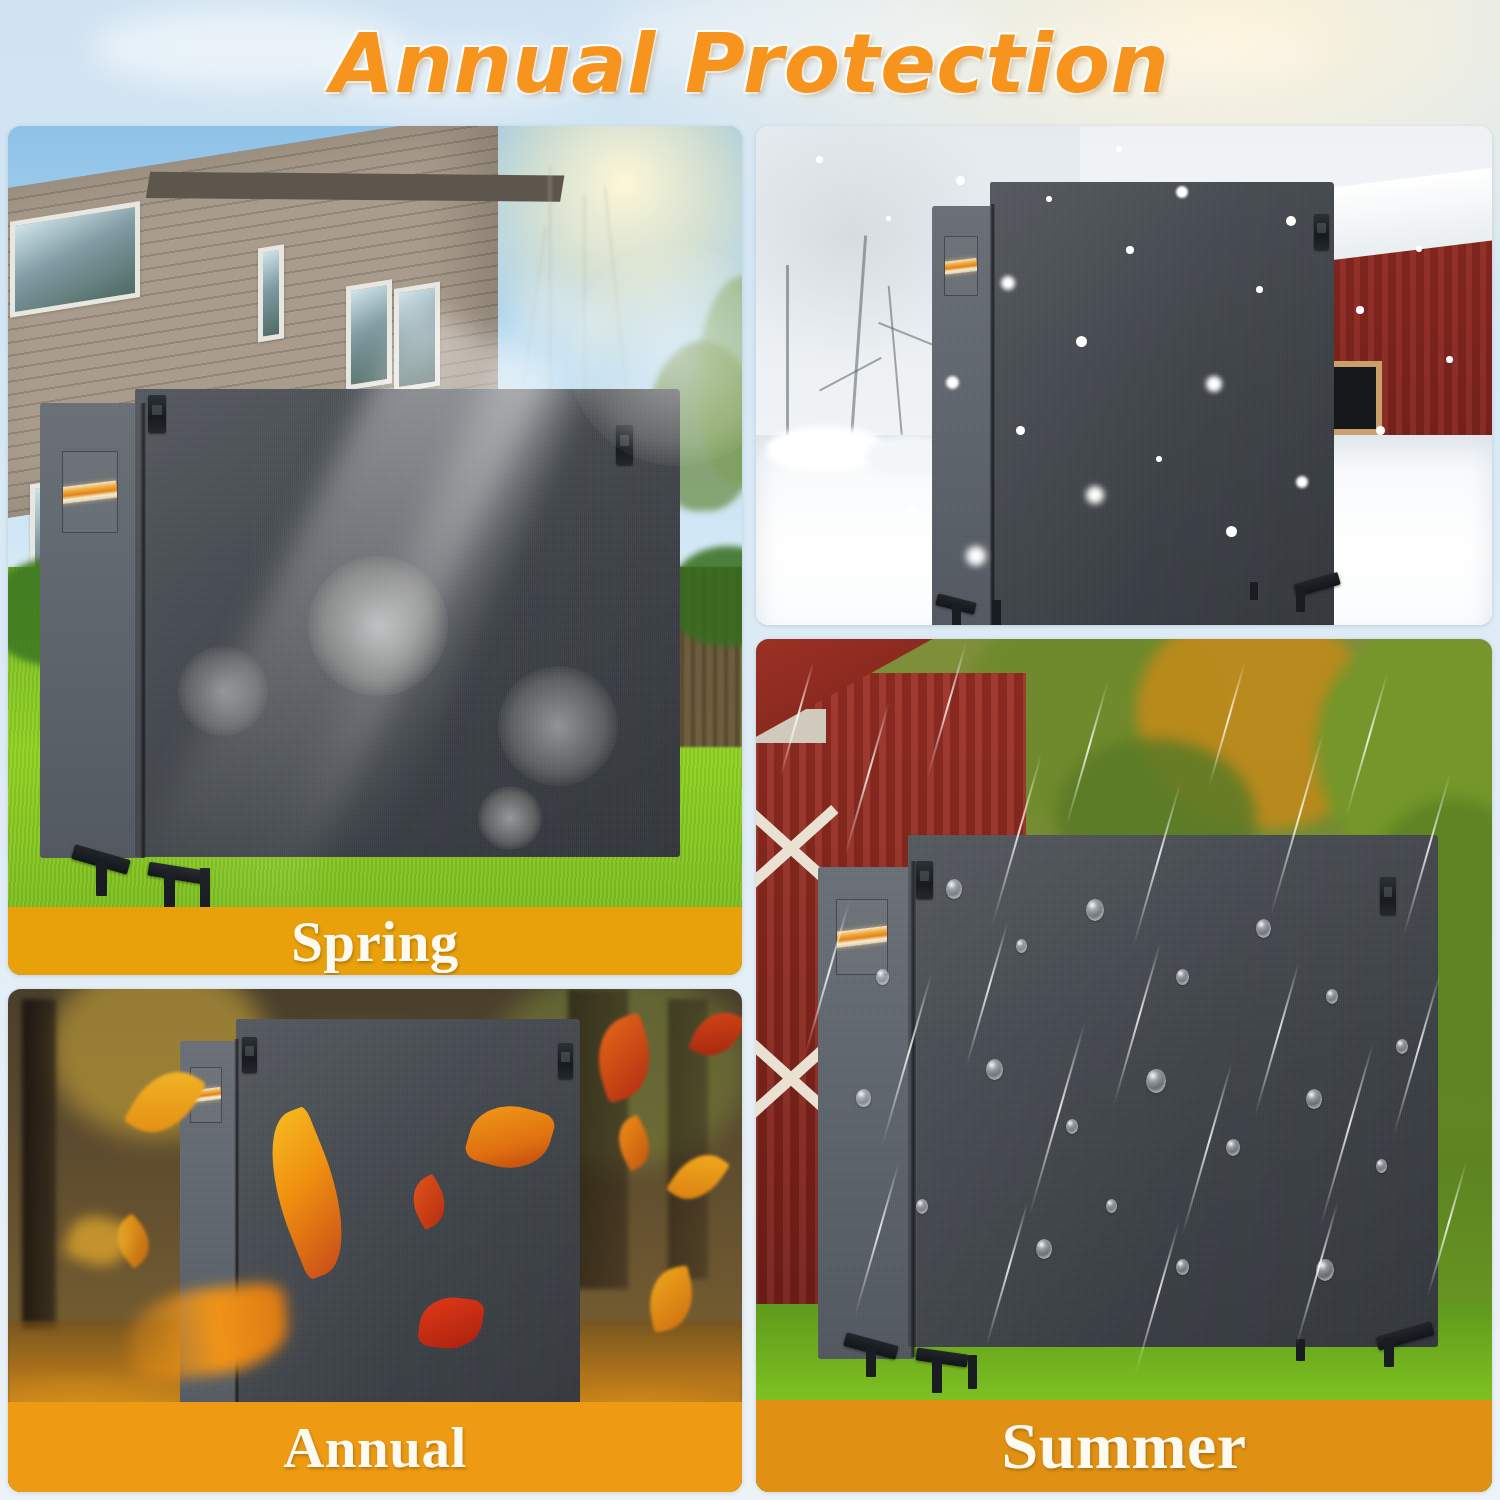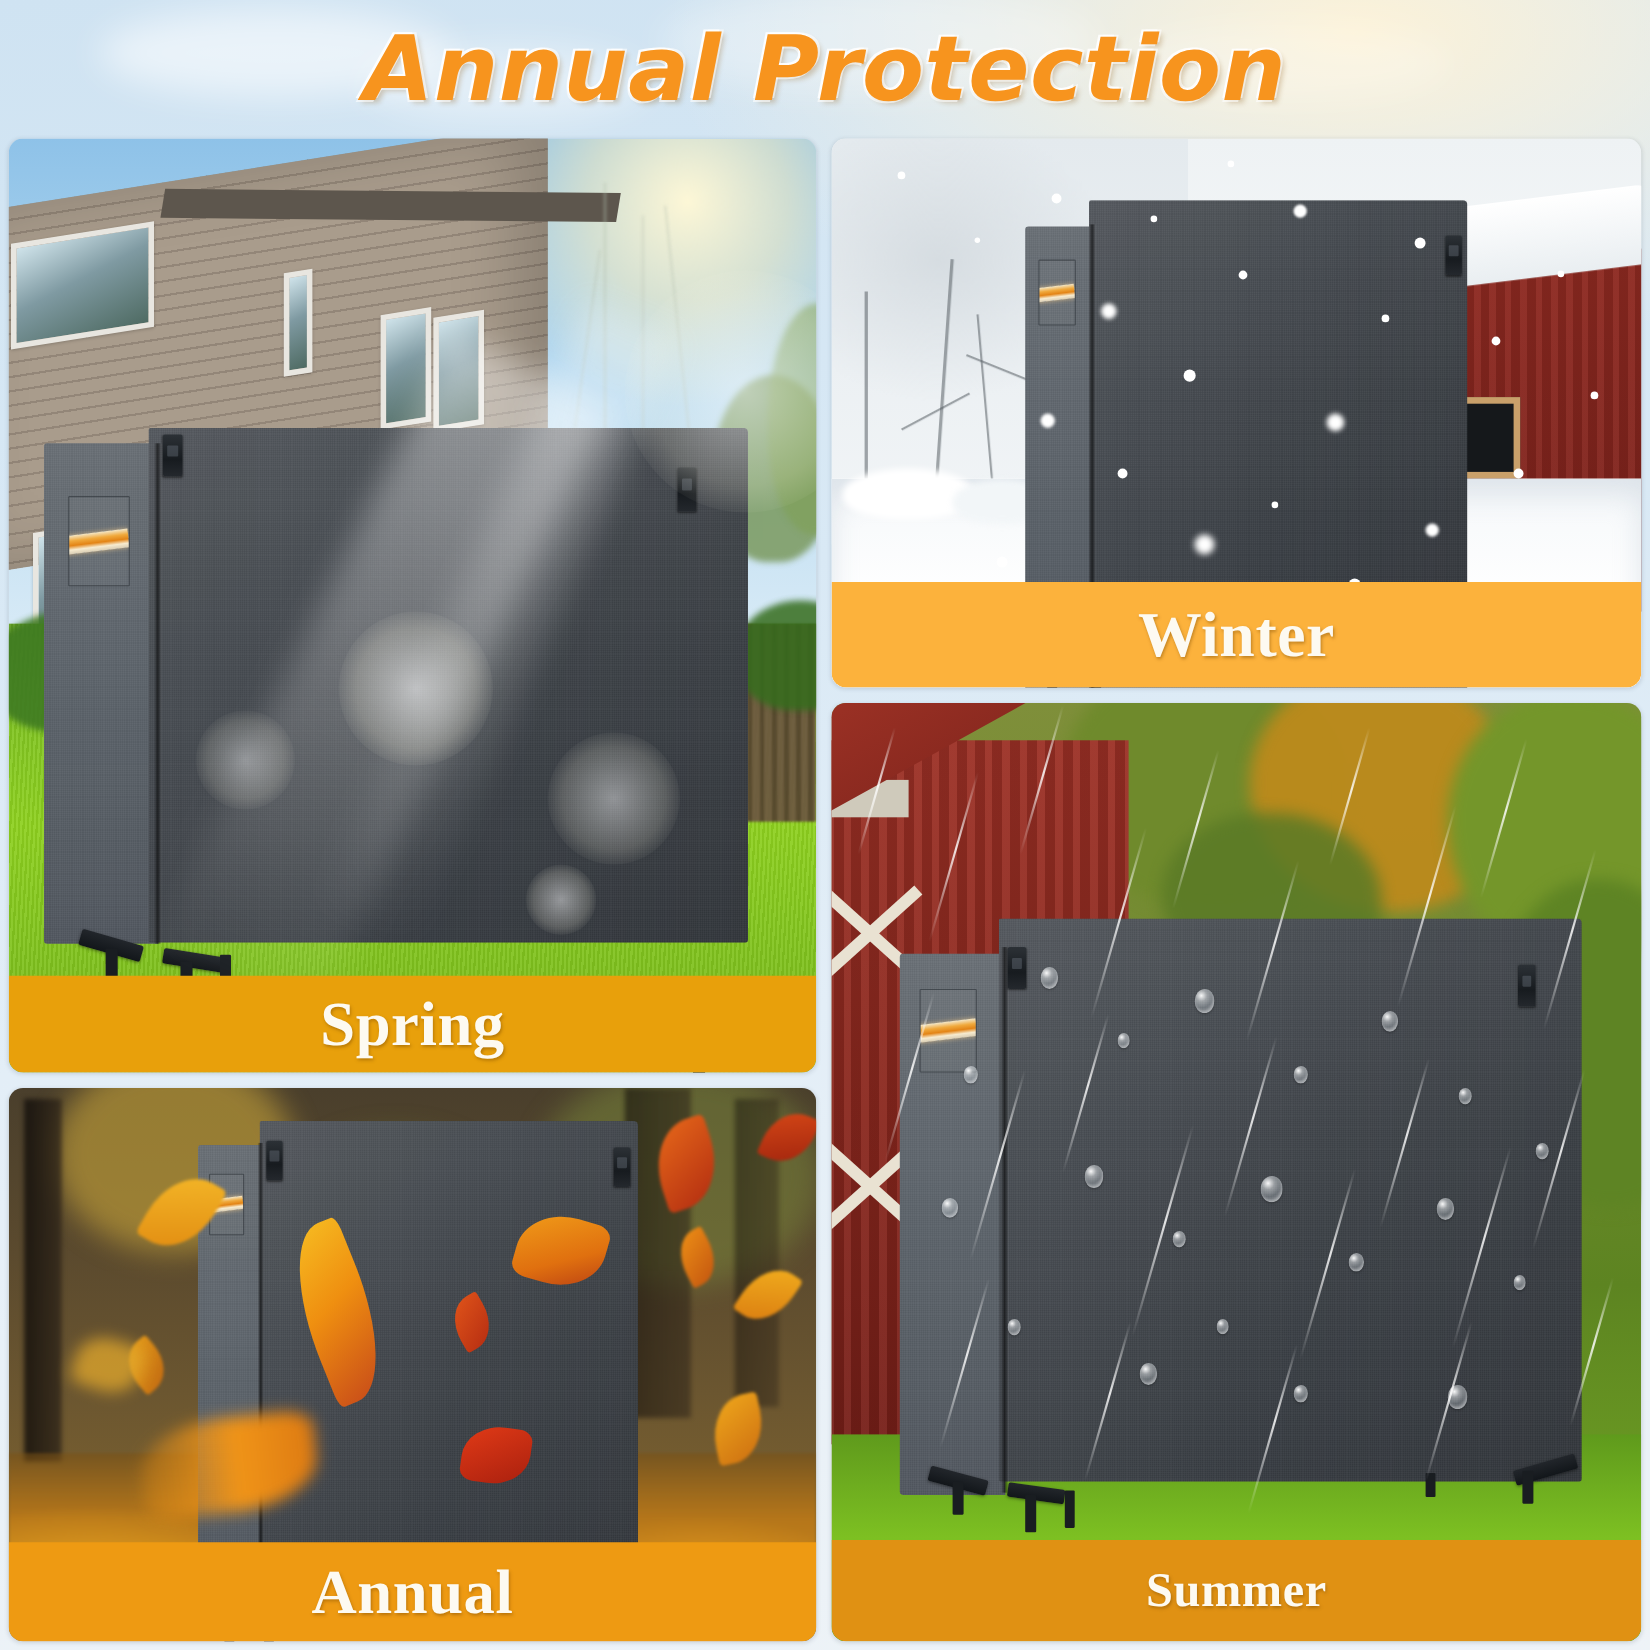--- a/index.html
+++ b/index.html
@@ -464,21 +464,21 @@
 
       <div class="sunray" style="left:260px;top:180px;width:160px;height:620px;transform:rotate(26deg);"></div>
       <div class="sunray" style="left:400px;top:140px;width:90px;height:600px;transform:rotate(24deg);opacity:.7;"></div>
       <div class="sunflare" style="left:300px;top:430px;width:140px;height:140px;"></div>
       <div class="sunflare" style="left:170px;top:520px;width:90px;height:90px;opacity:.7;"></div>
       <div class="sunflare" style="left:490px;top:540px;width:120px;height:120px;opacity:.8;"></div>
       <div class="sunflare" style="left:470px;top:660px;width:64px;height:64px;opacity:.85;"></div>
       <div class="sunflare" style="left:560px;top:120px;width:220px;height:220px;opacity:.9;"></div>
     </div>
 
-    <div class="caption-band" style="height:88px; background:#E8A00B;">
+    <div class="caption-band" style="height:68px; background:#E8A00B;">
       <span class="caption-text" style="font-size:57px;">Spring</span>
     </div>
   </div>
 
   <div class="panel" id="panel-winter">
     <div class="scene">
       <div class="winter-bg"></div>
       <div class="snow-trees">
         <div class="branch" style="left:30px;bottom:0;width:3px;height:230px;"></div>
         <div class="branch" style="left:90px;bottom:0;width:3px;height:260px;transform:rotate(4deg);"></div>
@@ -535,23 +535,20 @@
       <div class="flake" style="left:600px;top:180px;width:8px;height:8px;"></div>
       <div class="flake" style="left:660px;top:120px;width:6px;height:6px;"></div>
       <div class="flake" style="left:620px;top:300px;width:9px;height:9px;"></div>
       <div class="flake" style="left:80px;top:330px;width:7px;height:7px;"></div>
       <div class="flake" style="left:150px;top:380px;width:10px;height:10px;"></div>
       <div class="flake" style="left:540px;top:350px;width:12px;height:12px;filter:blur(1.5px);"></div>
       <div class="flake" style="left:690px;top:230px;width:7px;height:7px;"></div>
       <div class="flake" style="left:360px;top:20px;width:6px;height:6px;"></div>
     </div>
 
-    <div class="caption-band" style="height:96px; background:#FCB23C;">
-      <span class="caption-text" style="font-size:58px;">Winter</span>
-    </div>
   </div>
 
   <div class="panel" id="panel-summer">
     <div class="scene">
       <div class="summer-bg"></div>
       <div class="foliage" style="left:210px;top:-40px;width:260px;height:230px;background:#6f8a2c;"></div>
       <div class="foliage" style="left:380px;top:-30px;width:240px;height:220px;background:#c08a1b;opacity:.9;"></div>
       <div class="foliage" style="left:560px;top:-10px;width:230px;height:250px;background:#74962a;"></div>
       <div class="foliage" style="left:600px;top:160px;width:200px;height:300px;background:#5e8424;"></div>
       <div class="foliage" style="left:300px;top:100px;width:200px;height:160px;background:#5a7a26;opacity:.85;"></div>
@@ -631,21 +628,21 @@
       <div class="bead" style="left:100px;top:450px;width:15px;height:18px;"></div>
       <div class="bead" style="left:160px;top:560px;width:12px;height:15px;"></div>
       <div class="bead" style="left:280px;top:600px;width:16px;height:20px;"></div>
       <div class="bead" style="left:420px;top:620px;width:13px;height:16px;"></div>
       <div class="bead" style="left:560px;top:620px;width:18px;height:22px;"></div>
       <div class="bead" style="left:640px;top:400px;width:12px;height:15px;"></div>
       <div class="bead" style="left:350px;top:560px;width:11px;height:14px;"></div>
     </div>
 
     <div class="caption-band" style="height:92px; background:#E09113;">
-      <span class="caption-text" style="font-size:44px;">Summer</span>
+      <span class="caption-text" style="font-size:66px;">Summer</span>
     </div>
   </div>
 
   <div class="panel" id="panel-autumn">
     <div class="scene">
       <div class="autumn-bg"></div>
       <div class="au-blur" style="left:40px;top:-30px;width:220px;height:180px;background:#c9a53a;opacity:.6;"></div>
       <div class="au-blur" style="left:480px;top:-20px;width:260px;height:200px;background:#7c8a3c;opacity:.5;"></div>
       <div class="au-blur" style="left:240px;top:40px;width:220px;height:160px;background:#6f7a35;opacity:.4;"></div>
       <div class="trunk" style="left:14px;top:10px;width:34px;height:330px;"></div>

